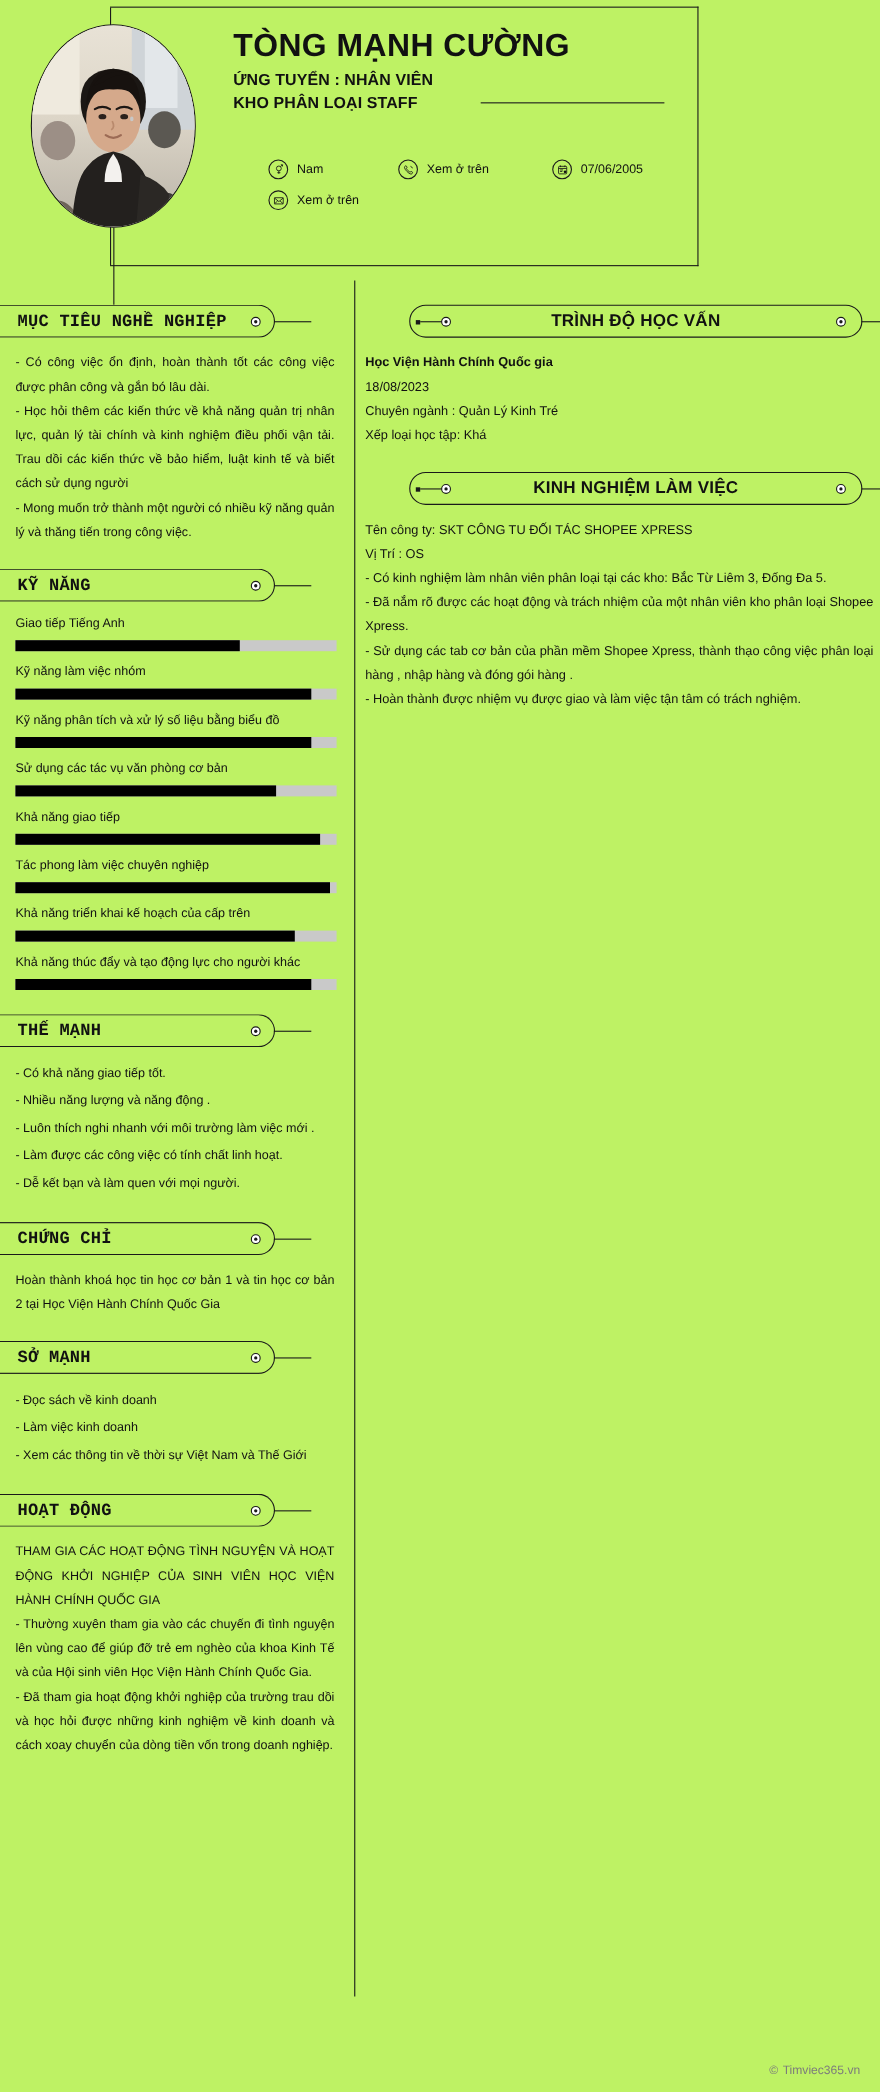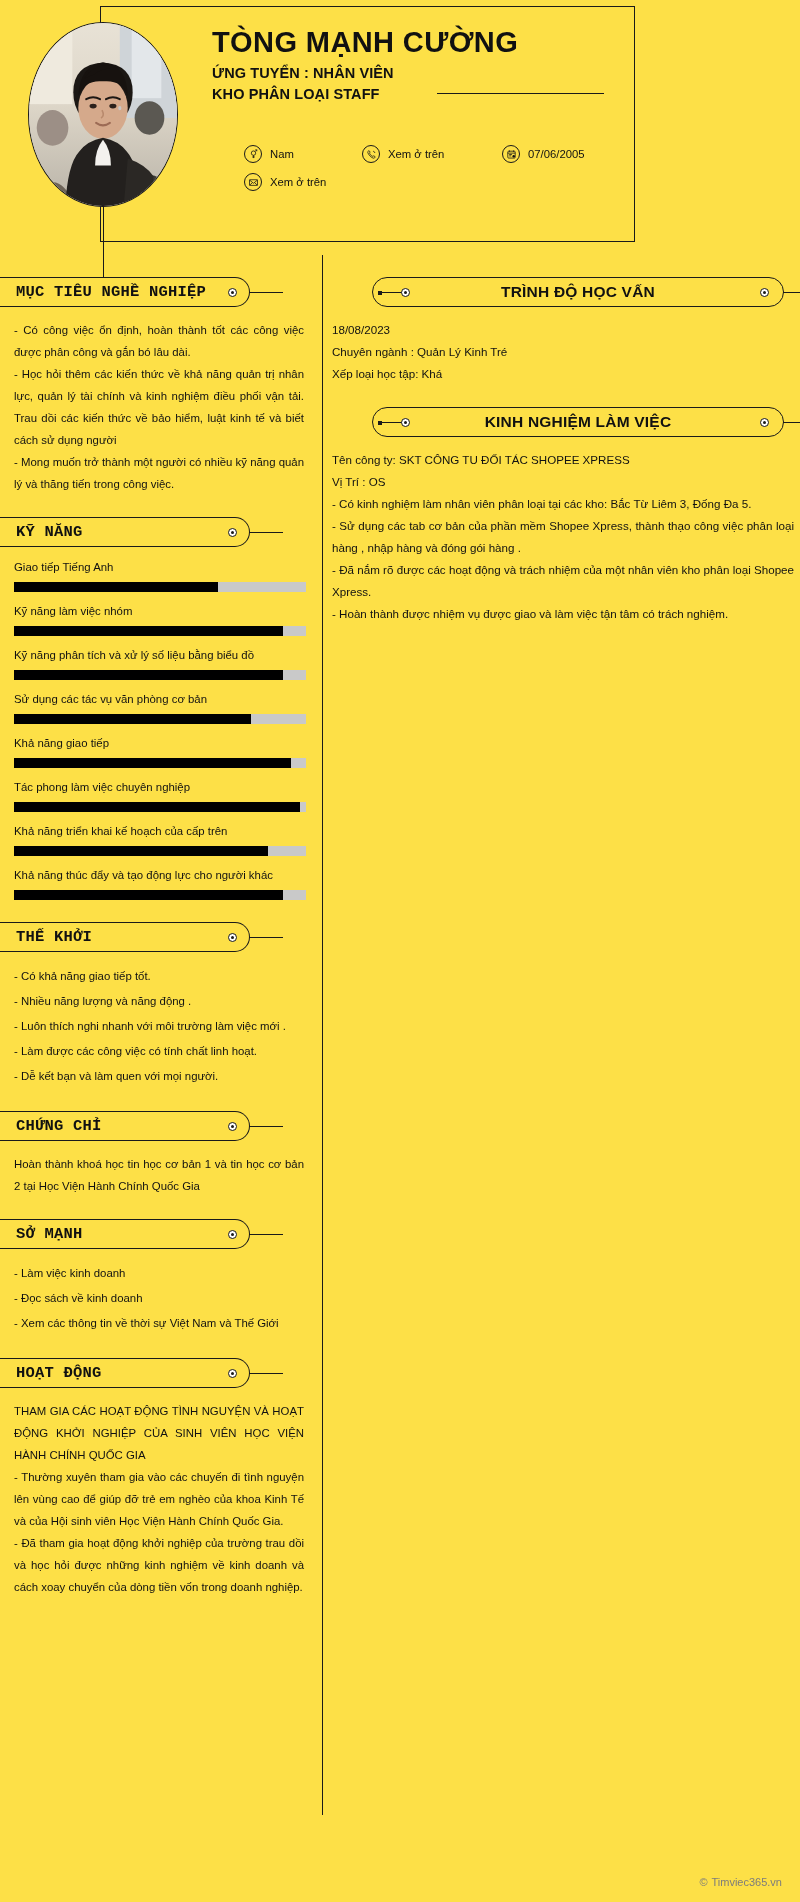--- a/index.html
+++ b/index.html
@@ -6,21 +6,21 @@
   html, body {
     width: 800px;
     background: #ffffff;
     font-family: "Liberation Sans", "DejaVu Sans", sans-serif;
     color: #111111;
   }
   .page {
     position: relative;
     width: 800px;
     height: 1902px;
-    background: #fde047;
+    background: #bef264;
     overflow: hidden;
   }
 
   
   .header {
     position: relative;
     height: 255px;
   }
   .header-frame {
     position: absolute;
@@ -515,21 +515,21 @@
             <div class="bar">
                 <div class="bar-fill" style="width: 92%;"></div>
               </div>
           </div>
         </div>
       </div>
 
       <div class="sec">
         <div class="sec-head">
           <div class="pill pill-l">
-            <span class="pill-title">THẾ KHỞI</span>
+            <span class="pill-title">THẾ MẠNH</span>
             <span class="node node-r"></span>
             <span class="lead-r"></span>
           </div>
         </div>
         <div class="plain-list">
           <div>- Có khả năng giao tiếp tốt.</div>
           <div>- Nhiều năng lượng và năng động .</div>
           <div>- Luôn thích nghi nhanh với môi trường làm việc mới .</div>
           <div>- Làm được các công việc có tính chất linh hoạt.</div>
           <div>- Dễ kết bạn và làm quen với mọi người.</div>
@@ -551,22 +551,22 @@
 
       <div class="sec">
         <div class="sec-head">
           <div class="pill pill-l">
             <span class="pill-title">SỞ MẠNH</span>
             <span class="node node-r"></span>
             <span class="lead-r"></span>
           </div>
         </div>
         <div class="plain-list">
+          <div>- Đọc sách về kinh doanh</div>
           <div>- Làm việc kinh doanh</div>
-          <div>- Đọc sách về kinh doanh</div>
           <div>- Xem các thông tin về thời sự Việt Nam và Thế Giới</div>
         </div>
       </div>
 
       <div class="sec">
         <div class="sec-head">
           <div class="pill pill-l">
             <span class="pill-title">HOẠT ĐỘNG</span>
             <span class="node node-r"></span>
             <span class="lead-r"></span>
@@ -587,42 +587,43 @@
         <div class="sec-head">
           <div class="pill pill-r">
             <span class="lead-l"></span>
             <span class="node node-l"></span>
             <span class="pill-title">TRÌNH ĐỘ HỌC VẤN</span>
             <span class="node node-rr"></span>
             <span class="lead-rr"></span>
           </div>
         </div>
         <div class="body-right">
+          <p class="bold-line">Học Viện Hành Chính Quốc gia</p>
           <p>18/08/2023</p>
           <p>Chuyên ngành : Quản Lý Kinh Tré</p>
           <p>Xếp loại học tập: Khá</p>
         </div>
       </div>
 
       <div class="sec">
         <div class="sec-head">
           <div class="pill pill-r">
             <span class="lead-l"></span>
             <span class="node node-l"></span>
             <span class="pill-title">KINH NGHIỆM LÀM VIỆC</span>
             <span class="node node-rr"></span>
             <span class="lead-rr"></span>
           </div>
         </div>
         <div class="body-right">
           <p>Tên công ty: SKT CÔNG TU ĐỐI TÁC SHOPEE XPRESS</p>
           <p>Vị Trí : OS</p>
           <p>- Có kinh nghiệm làm nhân viên phân loại tại các kho: Bắc Từ Liêm 3, Đống Đa 5.</p>
+          <p>- Đã nắm rõ được các hoạt động và trách nhiệm của một nhân viên kho phân loại Shopee Xpress.</p>
           <p>- Sử dụng các tab cơ bản của phần mềm Shopee Xpress, thành thạo công việc phân loại hàng , nhập hàng và đóng gói hàng .</p>
-          <p>- Đã nắm rõ được các hoạt động và trách nhiệm của một nhân viên kho phân loại Shopee Xpress.</p>
           <p>- Hoàn thành được nhiệm vụ được giao và làm việc tận tâm có trách nghiệm.</p>
         </div>
       </div>
 
     </div>
   </div>
 
   <div class="footer">
     <span>©</span>
     <span>Timviec365.vn</span>

